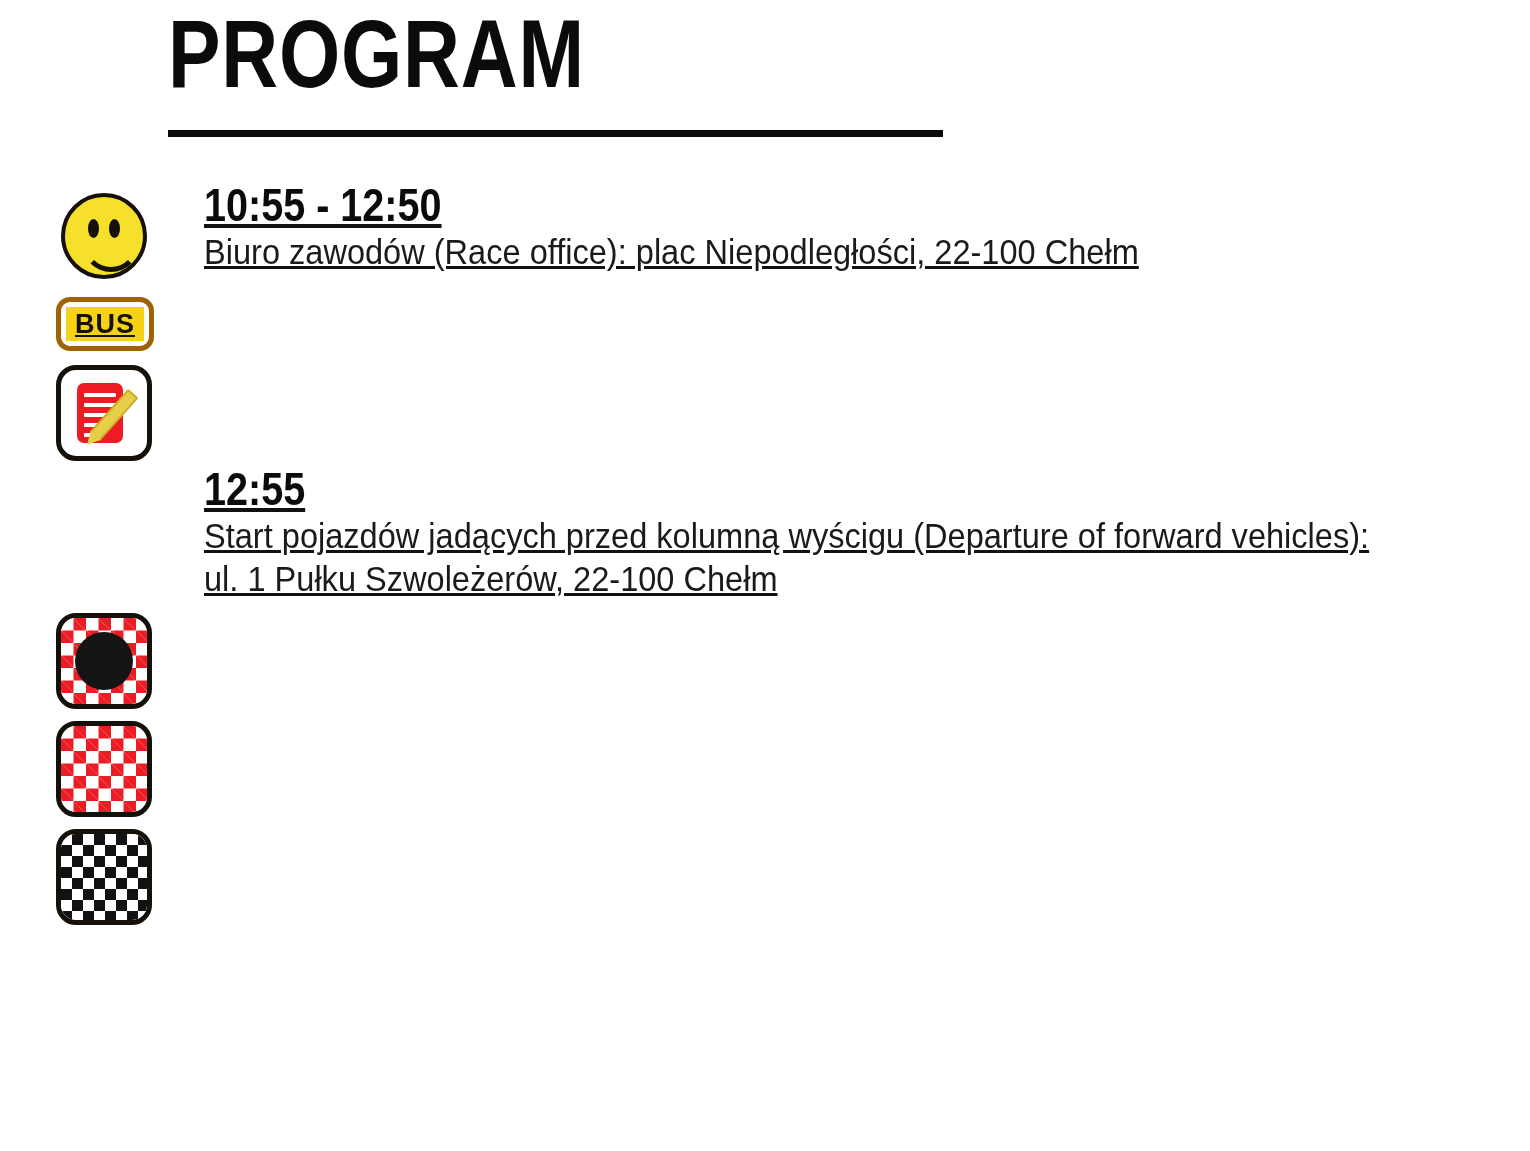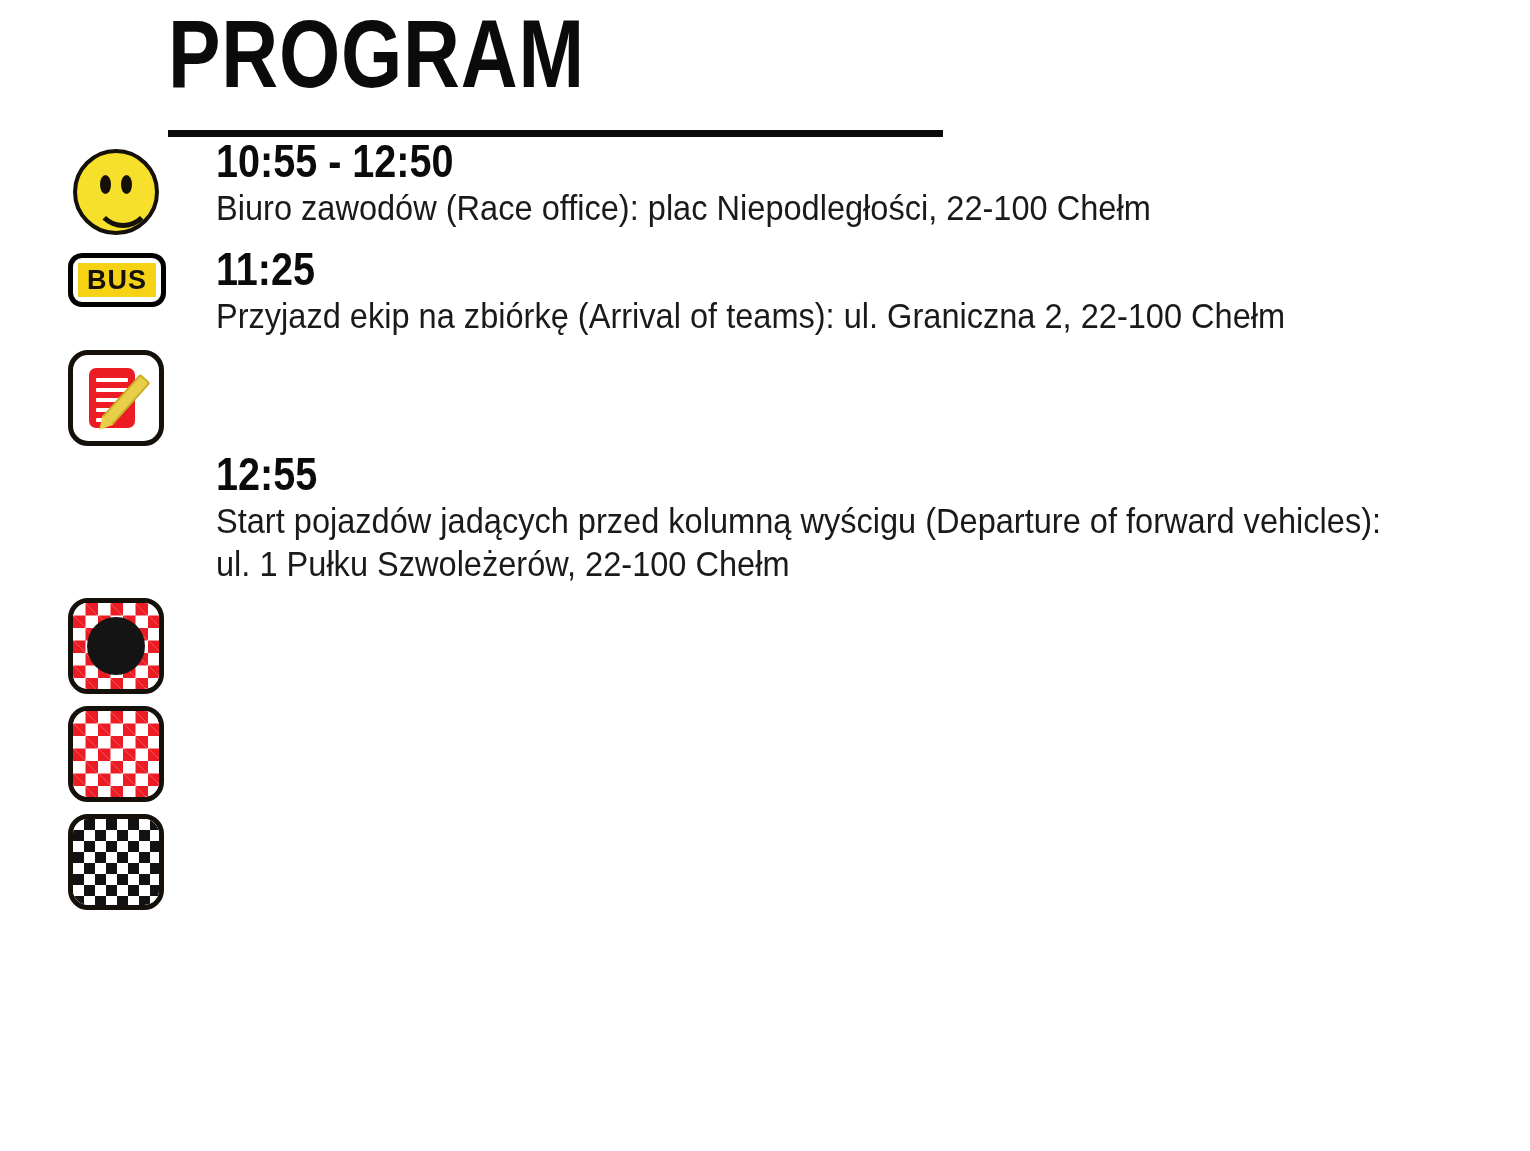--- a/index.html
+++ b/index.html
@@ -35,21 +35,23 @@
   }
   .title-rule {
     width: 775px;
     height: 7px;
     background: #0b0b0b;
     margin: 28px 0 0 0;
   }
 
   
   .schedule {
-    padding-left: 16px;
+    margin-top: 44px;
+    padding-left: 4px;
+    text-decoration: underline;
   }
   .entry {
     display: flex;
     align-items: flex-start;
     margin-bottom: 4px;
   }
   .icon-col {
     width: 200px;
     min-width: 200px;
     display: flex;
@@ -119,21 +121,21 @@
     border: 5px solid #15110a;
     border-top-color: transparent;
     border-left-color: transparent;
     border-right-color: transparent;
     border-radius: 0 0 48px 48px;
   }
 
   
   .bus-plate {
     width: 98px; height: 54px;
-    border: 5px solid #000000;
+    border: 5px solid #a16207;
     border-radius: 14px;
     background: #ffffff;
     box-sizing: border-box;
     display: flex;
     align-items: center;
     justify-content: center;
     margin: 0 auto;
   }
   .bus-inner {
     width: 78px; height: 34px;
@@ -263,24 +265,20 @@
   <div class="entry">
     <div class="icon-col">
       <div class="icon bus-size">
         <div class="bus-plate">
           <div class="bus-inner">
             <span class="bus-text">BUS</span>
           </div>
         </div>
       </div>
     </div>
-    <div class="text-col">
-      <div class="entry-time">11:25</div>
-      <div class="entry-desc">Przyjazd ekip na zbiórkę (Arrival of teams): ul. Graniczna 2, 22-100 Chełm</div>
-    </div>
   </div>
 
   <div class="entry">
     <div class="icon-col">
       <div class="icon">
         <div class="rsq">
           <div class="doc-paper">
             <div class="ln"></div>
               <div class="ln"></div>
               <div class="ln"></div>

